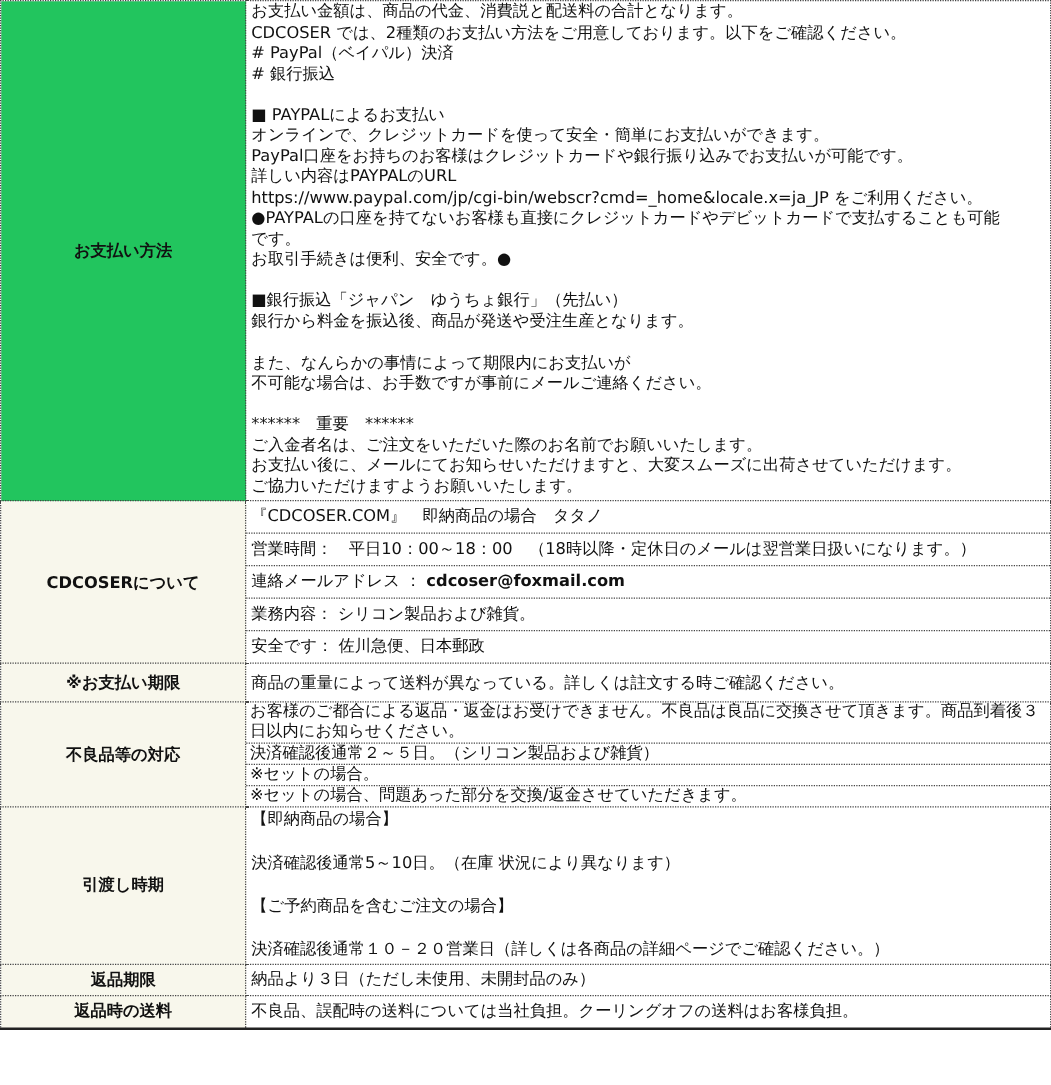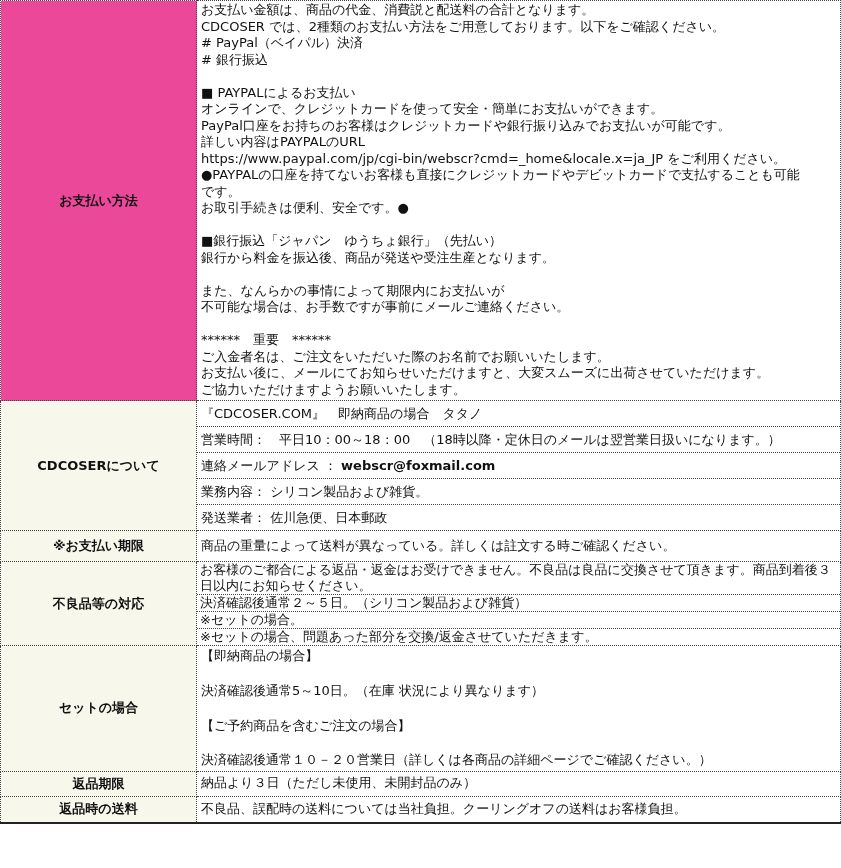--- a/index.html
+++ b/index.html
@@ -11,21 +11,21 @@
   table.info-table {
     width:841px; border-collapse:collapse; table-layout:fixed;
     border:1px dotted #444; border-bottom:2px solid #222;
   }
   col.c-label { width:196px; }
   th, td { border:1px dotted #444; vertical-align:middle; }
   th.label {
     font-weight:bold; text-align:center; background:#f8f7ec;
     padding:2px; font-size:13px;
   }
-  tr.row-payment th.label { background:#ec4899; }
+  tr.row-payment th.label { background:#22c55e; }
   td.content { background:#fff; padding:0; }
   td.pad { padding:1px 4px 2px 4px; }
   .pre { white-space:pre-wrap; word-break:break-all; }
   .lh-payment { line-height:16.5px; }
   .lh-delivery { line-height:17.4px; padding-top:2px; }
   .sub { border-bottom:1px dotted #444; padding:0 4px; overflow:hidden; }
   .sub:last-child { border-bottom:none; }
   .grp-cdcoser .sub { height:25px; line-height:25px; }
   .grp-defect .sub { line-height:16px; padding:0 3px; }
   .grp-paydue .sub { height:19px; line-height:19px; }
@@ -73,23 +73,23 @@
 お支払い後に、メールにてお知らせいただけますと、大変スムーズに出荷させていただけます。
 ご協力いただけますようお願いいたします。</td>
     </tr>
 
     <tr class="row-about">
       <th class="label">CDCOSERについて</th>
       <td class="content">
         <div class="grp-cdcoser">
           <div class="sub">『CDCOSER.COM』　即納商品の場合　タタノ</div>
           <div class="sub">営業時間：　平日10：00～18：00　（18時以降・定休日のメールは翌営業日扱いになります。）</div>
-          <div class="sub"><span>連絡メールアドレス ： </span><span class="bold">webscr@foxmail.com</span></div>
+          <div class="sub"><span>連絡メールアドレス ： </span><span class="bold">cdcoser@foxmail.com</span></div>
           <div class="sub">業務内容： シリコン製品および雑貨。</div>
-          <div class="sub">発送業者： 佐川急便、日本郵政</div>
+          <div class="sub">安全です： 佐川急便、日本郵政</div>
         </div>
       </td>
     </tr>
 
 
     <tr class="row-shipnote">
       <th class="label">※お支払い期限</th>
       <td class="content pad">商品の重量によって送料が異なっている。詳しくは註文する時ご確認ください。</td>
     </tr>
 
@@ -99,21 +99,21 @@
         <div class="grp-defect">
           <div class="sub">お客様のご都合による返品・返金はお受けできません。不良品は良品に交換させて頂きます。商品到着後３日以内にお知らせください。</div>
           <div class="sub">決済確認後通常２～５日。（シリコン製品および雑貨）</div>
           <div class="sub">※セットの場合。</div>
           <div class="sub">※セットの場合、問題あった部分を交換/返金させていただきます。</div>
         </div>
       </td>
     </tr>
 
     <tr class="row-delivery">
-      <th class="label">セットの場合</th>
+      <th class="label">引渡し時期</th>
       <td class="content pad pre lh-delivery">【即納商品の場合】
 
 決済確認後通常5～10日。（在庫 状況により異なります）
 
 【ご予約商品を含むご注文の場合】
 
 決済確認後通常１０－２０営業日（詳しくは各商品の詳細ページでご確認ください。）</td>
     </tr>
 
 

